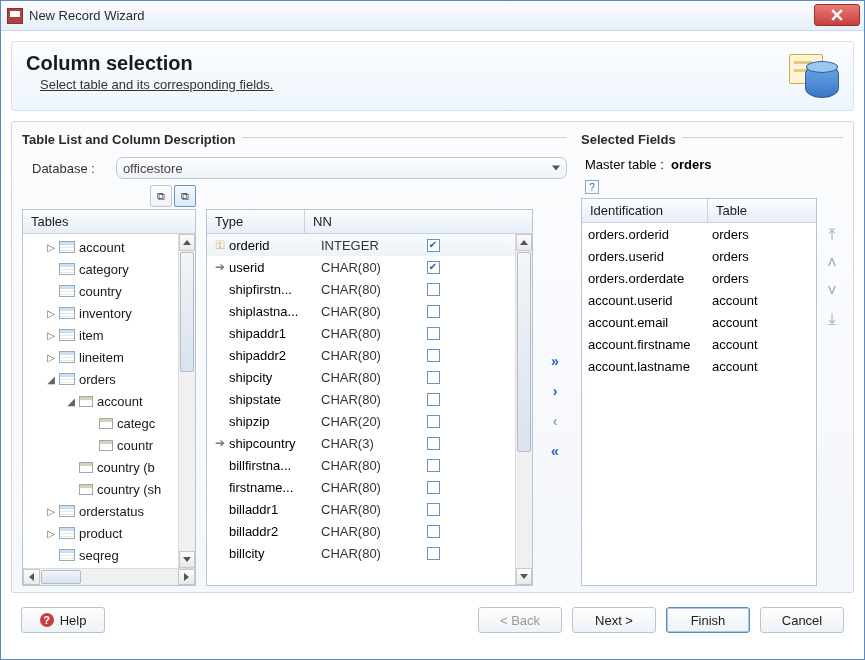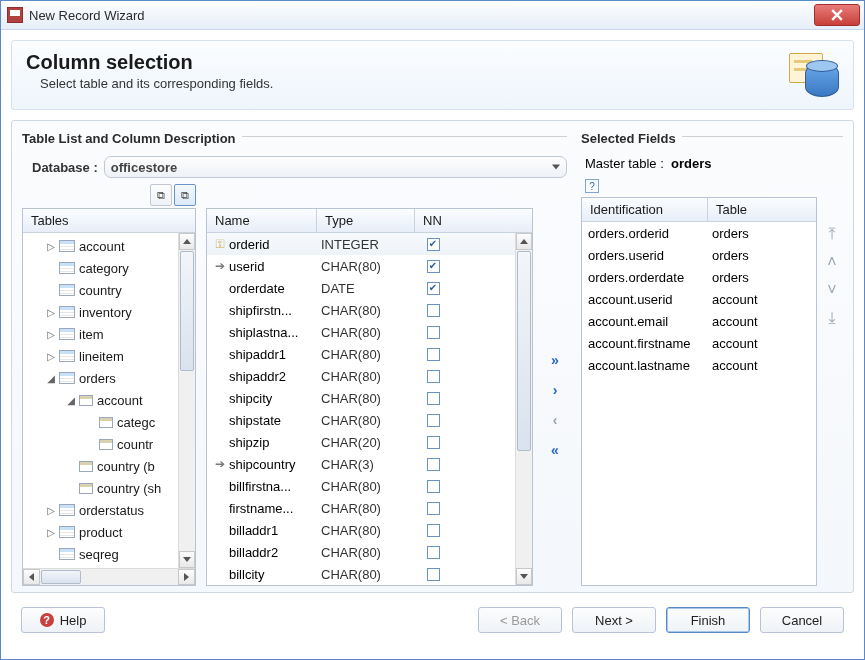--- a/index.html
+++ b/index.html
@@ -10,38 +10,38 @@
   .titlebar .app-icon { width:16px; height:16px; background:#b0413e; border:1px solid #8a2f2d; margin-right:6px; position:relative; }
   .titlebar .app-icon::after { content:""; position:absolute; left:2px; top:2px; right:2px; bottom:6px; background:#fff; }
   .titlebar-title { font-size:13px; color:#2b2b2b; }
   .close-btn { position:absolute; right:4px; top:3px; width:46px; height:22px; background:linear-gradient(#e97c78,#c8403b); border:1px solid #a02e2a; border-radius:3px; display:flex; align-items:center; justify-content:center; cursor:pointer; }
   .close-btn svg { width:12px; height:12px; }
   
   .outer { flex:1; padding:10px 10px 16px 10px; display:flex; flex-direction:column; }
   .banner { border:1px solid #d6e2ef; background:linear-gradient(#fbfdff,#eef5fc); border-radius:3px; padding:10px 14px 12px 14px; display:flex; align-items:flex-start; margin-bottom:10px; }
   .banner-text { flex:1; }
   .banner h1 { margin:0 0 2px 0; font-size:20px; font-weight:bold; color:#1a1a1a; }
-  .banner p { margin:0 0 0 14px; font-size:13px; color:#333; }
+  .banner p { margin:0 0 0 14px; font-size:13px; color:#333;text-decoration:underline; }
   .banner-icon { width:50px; height:44px; position:relative; margin-left:8px; margin-top:2px; }
   .banner-icon .cyl { position:absolute; right:0; bottom:0; width:34px; height:34px; background:linear-gradient(#6aa8e8,#3b78c4); border-radius:50% / 30%; border:1px solid #2f5e9a; }
   .banner-icon .cyl::before { content:""; position:absolute; top:-4px; left:0; right:0; height:10px; background:#9dc6f0; border:1px solid #2f5e9a; border-radius:50%; }
   .banner-icon .form { position:absolute; left:0; top:0; width:34px; height:30px; background:#fff4d6; border:1px solid #d2a84a; border-radius:2px; }
   .banner-icon .form::before, .banner-icon .form::after { content:""; position:absolute; left:4px; right:10px; height:3px; background:#e8c97a; }
   .banner-icon .form::before { top:6px; }
   .banner-icon .form::after { top:14px; }
   
   .panels { flex:1; display:flex; gap:14px; min-height:0; }
   .panel { display:flex; flex-direction:column; min-height:0;justify-content:flex-end; }
   .panel-left { flex: 1 1 558px; }
   .panel-right { flex: 0 0 262px; }
   .fieldset-label { font-size:13px; font-weight:bold; color:#2b2b2b; margin-bottom:2px; white-space:nowrap; }
   .fieldset-line { height:1px; background:#d0d0d0; flex:1; margin-left:6px; margin-top:-7px; }
   .fieldset-head { display:flex; align-items:center; margin-bottom:8px; }
   
-  .db-row { display:flex; align-items:center; gap:6px; margin-bottom:6px; padding-left:10px;font-weight:bold; }
+  .db-row { display:flex; align-items:center; gap:21px; margin-bottom:6px; padding-left:10px; }
   .db-row label { font-size:13px; color:#333; }
   .db-select { flex:1; height:22px; border:1px solid #c0c8d4; background:linear-gradient(#fdfdfd,#eef2f7); border-radius:7px; display:flex; align-items:center; padding:0 6px; font-size:13px; color:#444; position:relative; cursor:pointer; }
   .db-select .caret { position:absolute; right:6px; top:50%; transform:translateY(-50%); border-left:4px solid transparent; border-right:4px solid transparent; border-top:5px solid #555; }
   .master-row { font-size:13px; padding-left:4px; margin-bottom:8px; }
   .master-row b { font-weight:bold; }
   .help-hint { width:14px; height:14px; border:1px solid #7fa6d0; color:#3a6ea5; font-size:10px; display:inline-flex; align-items:center; justify-content:center; margin-left:4px; margin-bottom:4px; cursor:pointer; }
   
   .left-body { flex:1; display:flex; gap:10px; min-height:0; }
   .tree-wrap { width:174px; display:flex; flex-direction:column; }
   .tree-tools { display:flex; justify-content:flex-end; gap:2px; margin-bottom:2px; }
@@ -263,46 +263,37 @@
                       <span class="tri right"></span>
                     </div>
               </div>
             </div>
           </div>
 
           <div class="cols-wrap">
             <div style="height:24px"></div>
             <div class="list-box">
               <div class="col-head split">
-                <span style="width:110px">Name</span>
                 <span style="width:98px">Type</span>
                 <span style="flex:1;border-right:none">NN</span>
               </div>
               <div class="scroll-body">
                 <div class="cols-body" id="cols-body">
                       <div class="col-row selected">
                         <span class="mark" style="color: rgb(200, 168, 74);">⚿</span>
                         <span class="c-name">orderid</span>
                         <span class="c-type">INTEGER</span>
                         <span class="c-nn">
                           <span class="chk checked"></span>
                         </span>
                       </div>
                       <div class="col-row">
                         <span class="mark">➔</span>
                         <span class="c-name">userid</span>
                         <span class="c-type">CHAR(80)</span>
-                        <span class="c-nn">
-                          <span class="chk checked"></span>
-                        </span>
-                      </div>
-                      <div class="col-row">
-                        <span class="mark"></span>
-                        <span class="c-name">orderdate</span>
-                        <span class="c-type">DATE</span>
                         <span class="c-nn">
                           <span class="chk checked"></span>
                         </span>
                       </div>
                       <div class="col-row">
                         <span class="mark"></span>
                         <span class="c-name">shipfirstn...</span>
                         <span class="c-type">CHAR(80)</span>
                         <span class="c-nn">
                           <span class="chk"></span>

